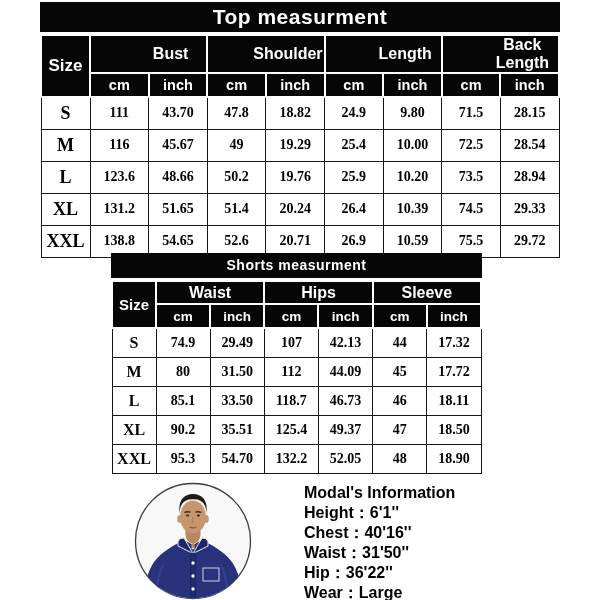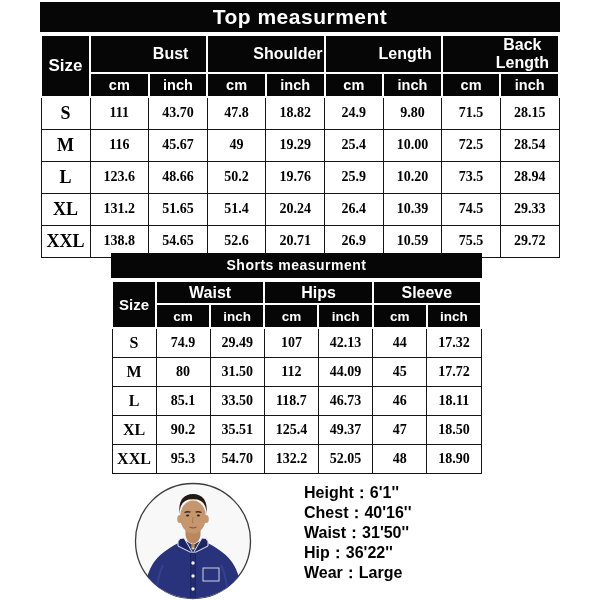--- a/index.html
+++ b/index.html
@@ -255,20 +255,21 @@
         <circle cx="60" cy="95" r="1.7" fill="#f2f2f2"></circle>
         <circle cx="60" cy="108" r="1.7" fill="#f2f2f2"></circle>
         <circle cx="60" cy="120" r="1.7" fill="#f2f2f2"></circle>
 
         <rect x="70" y="87" width="16" height="13" fill="#28337c" stroke="#cdd3e8" stroke-width="1"></rect>
       </g>
     </svg>
   </div>
 
   <div class="info">
+    <div class="info-heading">Modal's Information</div>
     <div id="info-lines">
         <div class="info-line">Height：6'1''</div>
         <div class="info-line">Chest：40'16''</div>
         <div class="info-line">Waist：31'50''</div>
         <div class="info-line">Hip：36'22''</div>
         <div class="info-line">Wear：Large</div>
       </div>
   </div>
 
 </div>

